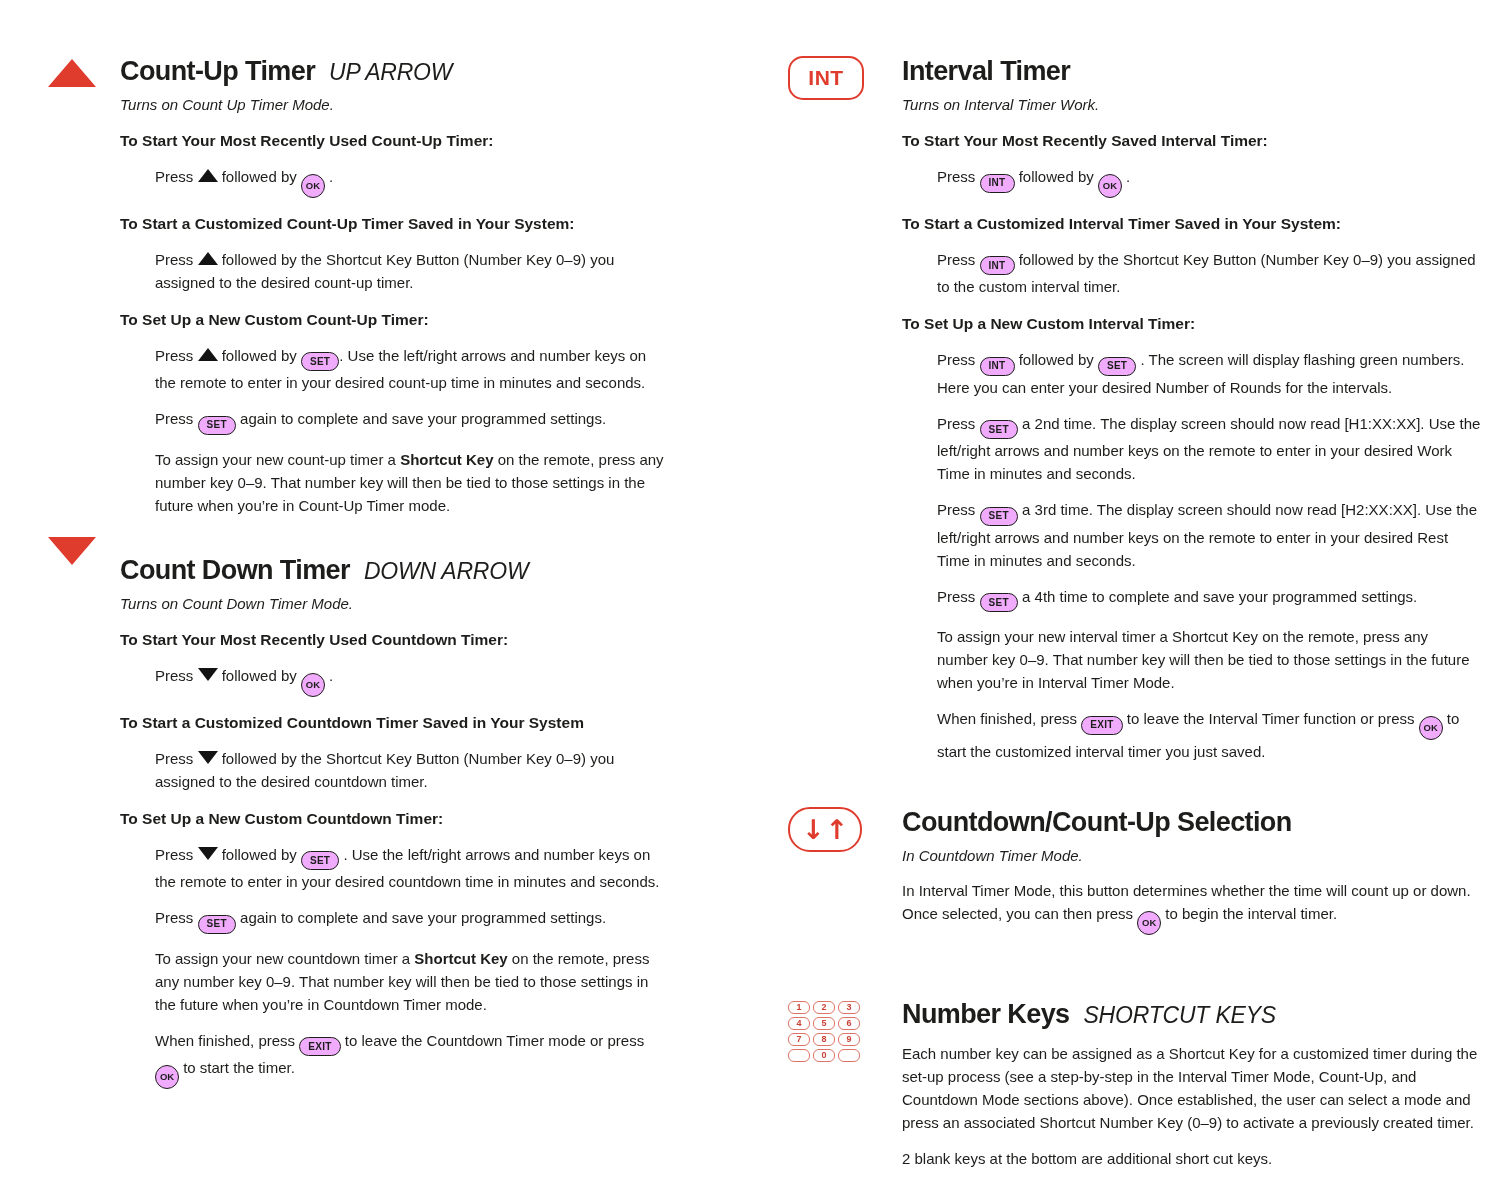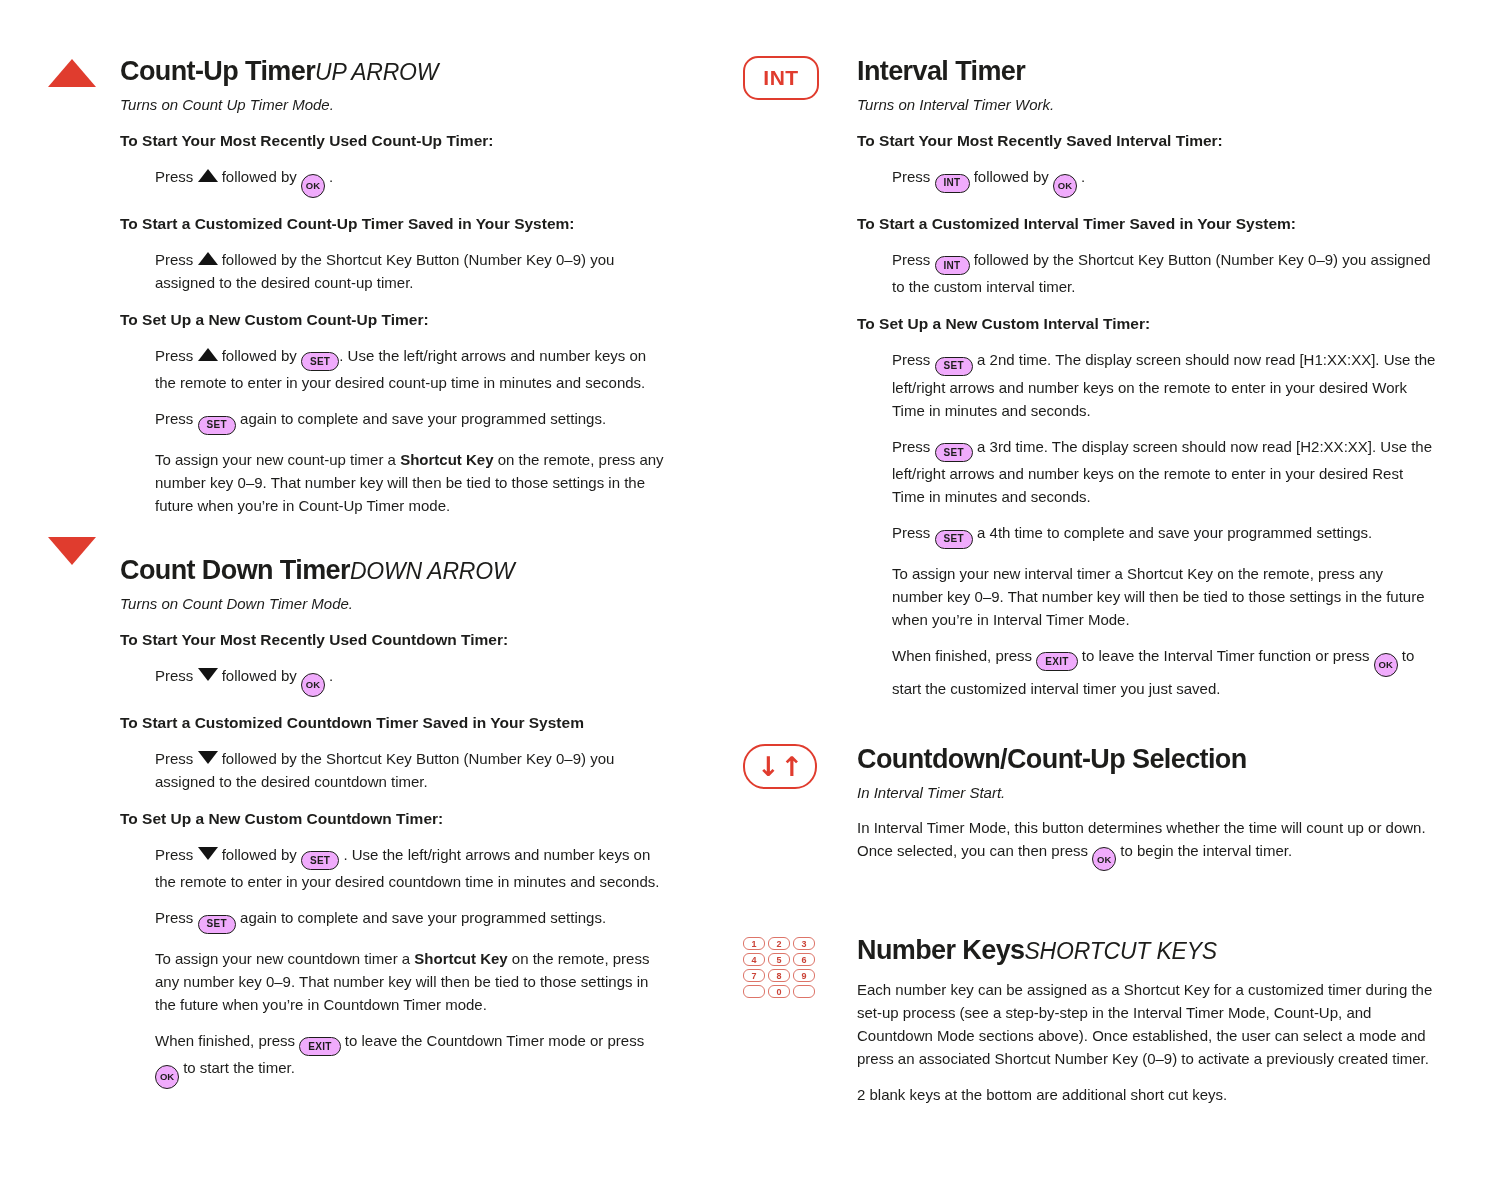--- a/index.html
+++ b/index.html
@@ -4,33 +4,33 @@
 <style>
   html,body{margin:0;padding:0;}
   body{
     width:1500px;height:1177px;background:#ffffff;
     font-family:"Liberation Sans", sans-serif;color:#1d1d1b;
     overflow:hidden;
   }
   .page{position:relative;width:1500px;height:1177px;background:#ffffff;}
   .col{position:absolute;top:0;}
   .col-left{left:48px;width:622px;}
-  .col-right{left:743px;width:694px;}
+  .col-right{left:788px;width:694px;}
 
   .section{display:flex;}
   .col-left .sec-gutter{flex:0 0 72px;}
   .col-right .sec-gutter{flex:0 0 114px;}
   .sec-body{flex:1;min-width:0;}
 
   .sec-mt-first{margin-top:56px;}
   .sec-mt-left2{margin-top:38px;}
   .sec-mt-right2{margin-top:44px;}
   .sec-mt-right3{margin-top:64px;}
 
-  .title-row{display:flex;align-items:baseline;}
+  .title-row{display:flex;align-items:baseline;gap:14px;}
   .sec-title{
     margin:0;font-size:27px;font-weight:bold;letter-spacing:-0.6px;
     line-height:30px;white-space:nowrap;
   }
   .sec-tag{font-size:23px;font-style:italic;letter-spacing:-0.2px;white-space:nowrap;}
   .subtitle{font-style:italic;font-size:15px;margin-top:9px;line-height:20px;}
 
   .block-heading{font-weight:bold;font-size:15.5px;line-height:23px;margin-top:14px;}
   .block-para{font-size:15px;line-height:23px;margin-top:13px;}
   .block-para.indent{margin-left:35px;}
@@ -125,39 +125,40 @@
         <div class="sec-body">
           <div class="title-row">
             <h2 class="sec-title">Interval Timer</h2>
           </div>
           <div class="subtitle">Turns on Interval Timer Work.</div>
           <div class="block-heading"><span>To Start Your Most Recently Saved Interval Timer:</span></div>
           <div class="block-para indent"><span>Press </span><span class="kbtn pill">INT</span><span> followed by </span><span class="kbtn circle">OK</span><span> .</span></div>
           <div class="block-heading"><span>To Start a Customized Interval Timer Saved in Your System:</span></div>
           <div class="block-para indent"><span>Press </span><span class="kbtn pill">INT</span><span> followed by the Shortcut Key Button (Number Key 0–9) you assigned to the custom interval timer.</span></div>
           <div class="block-heading"><span>To Set Up a New Custom Interval Timer:</span></div>
+          <div class="block-para indent"><span>Press </span><span class="kbtn pill">INT</span><span> followed by </span><span class="kbtn pill">SET</span><span> . The screen will display flashing green numbers. Here you can enter your desired Number of Rounds for the intervals.</span></div>
           <div class="block-para indent"><span>Press </span><span class="kbtn pill">SET</span><span> a 2nd time. The display screen should now read [H1:XX:XX]. Use the left/right arrows and number keys on the remote to enter in your desired Work Time in minutes and seconds.</span></div>
           <div class="block-para indent"><span>Press </span><span class="kbtn pill">SET</span><span> a 3rd time. The display screen should now read [H2:XX:XX]. Use the left/right arrows and number keys on the remote to enter in your desired Rest Time in minutes and seconds.</span></div>
           <div class="block-para indent"><span>Press </span><span class="kbtn pill">SET</span><span> a 4th time to complete and save your programmed settings.</span></div>
           <div class="block-para indent"><span>To assign your new interval timer a Shortcut Key on the remote, press any number key 0–9. That number key will then be tied to those settings in the future when you’re in Interval Timer Mode.</span></div>
           <div class="block-para indent"><span>When finished, press </span><span class="kbtn pill">EXIT</span><span> to leave the Interval Timer function or press </span><span class="kbtn circle">OK</span><span> to start the customized interval timer you just saved.</span></div>
         </div>
       </div>
       <div class="section sec-mt-right2">
         <div class="sec-gutter">
           <div class="key-large updown-key">
             <span class="arr">↓</span>
             <span class="arr">↑</span>
           </div>
         </div>
         <div class="sec-body">
           <div class="title-row">
             <h2 class="sec-title">Countdown/Count-Up Selection</h2>
           </div>
-          <div class="subtitle">In Interval Timer Start.</div>
+          <div class="subtitle">In Countdown Timer Mode.</div>
           <div class="block-para"><span>In Interval Timer Mode, this button determines whether the time will count up or down. Once selected, you can then press </span><span class="kbtn circle">OK</span><span> to begin the interval timer.</span></div>
         </div>
       </div>
       <div class="section sec-mt-right3">
         <div class="sec-gutter">
           <div class="keypad">
             <div class="kp-key">1</div>
             <div class="kp-key">2</div>
             <div class="kp-key">3</div>
             <div class="kp-key">4</div>

